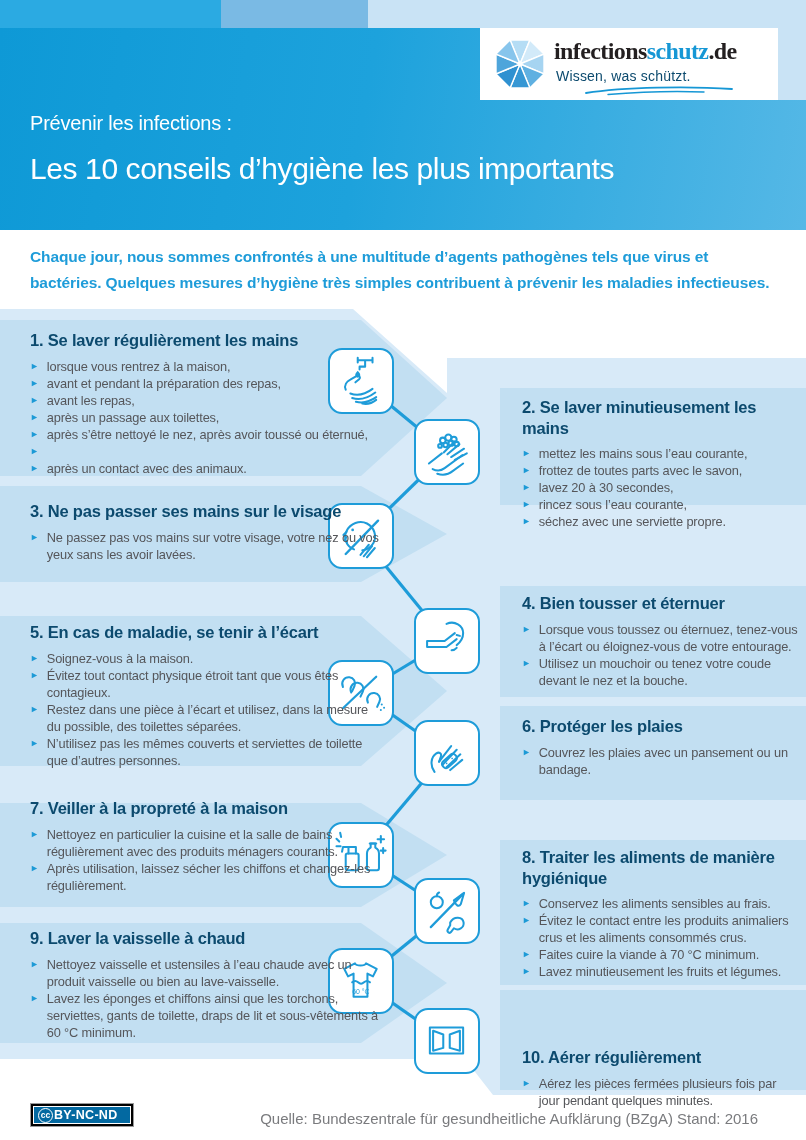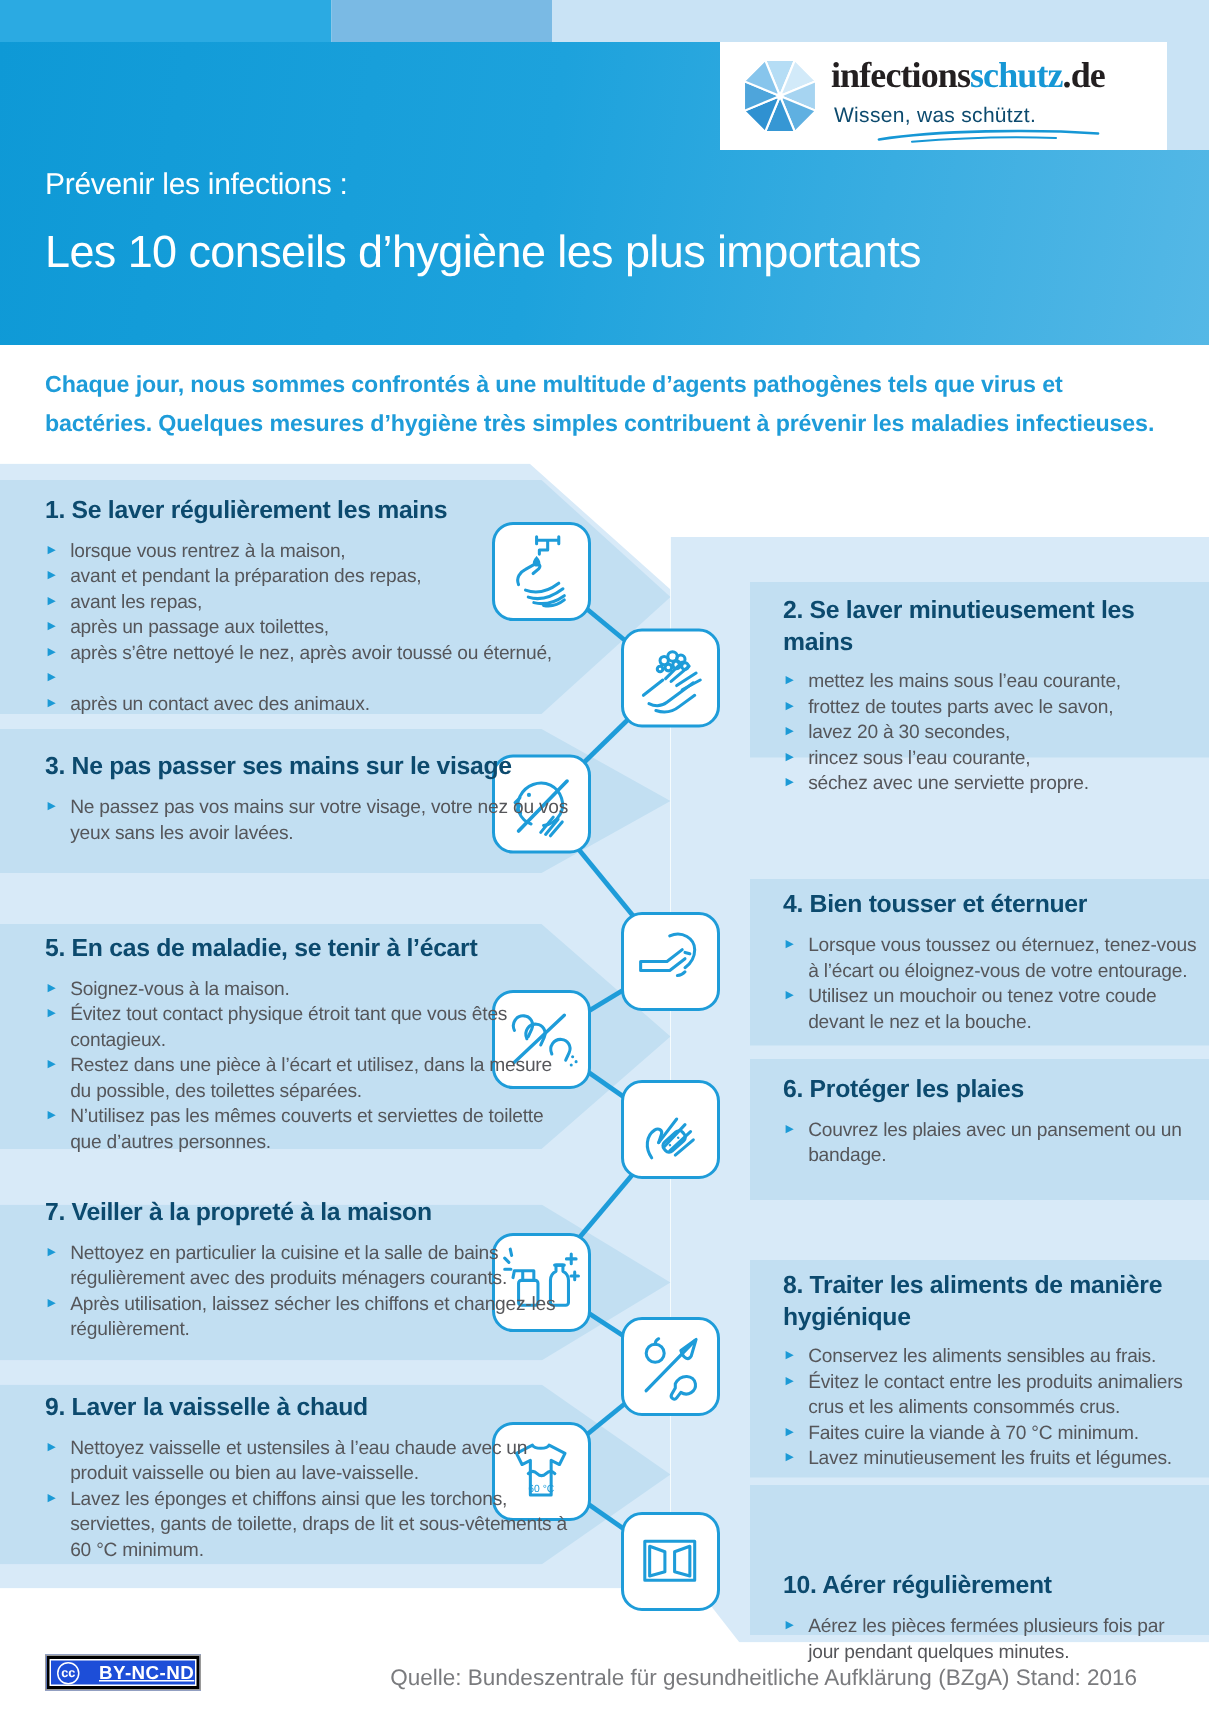--- a/index.html
+++ b/index.html
@@ -45,25 +45,25 @@
   .sec-title{color:#0c4a6e;font-size:16.5px;font-weight:bold;letter-spacing:-0.2px;line-height:1.25;margin-bottom:7px;}
   .bullet{display:flex;align-items:flex-start;color:#55565A;font-size:12.8px;line-height:17px;letter-spacing:-0.15px;}
   .bullet .arr{color:#1C9AD6;font-size:9px;line-height:17px;margin-right:8px;flex:0 0 auto;}
 
   .icon-box{position:absolute;width:66px;height:66px;background:#ffffff;border:2.6px solid #1E9CD9;border-radius:14px;z-index:4;}
   .icon-box svg{position:absolute;left:0;top:0;}
 
   #connectors{position:absolute;left:0;top:0;z-index:3;}
 
   
-  .cc-badge{position:absolute;left:30px;top:1103px;width:104px;height:24px;background:#1d4ed8;border:1px solid #9a9a9a;
+  .cc-badge{position:absolute;left:30px;top:1103px;width:104px;height:24px;background:#0369a1;border:1px solid #9a9a9a;
     box-shadow:inset 0 0 0 2px #000, inset 0 0 0 3px #fff;display:flex;align-items:center;z-index:5;}
   .cc-circle{width:15px;height:15px;border:1.6px solid #ffffff;border-radius:50%;color:#ffffff;font-size:8.5px;font-weight:bold;
     display:flex;align-items:center;justify-content:center;margin-left:7px;letter-spacing:0;}
-  .cc-label{color:#ffffff;font-weight:bold;font-size:12.5px;margin-left:13px;letter-spacing:0.3px;text-decoration:underline;}
+  .cc-label{color:#ffffff;font-weight:bold;font-size:12.5px;margin-left:1px;letter-spacing:0.3px;}
   .source{position:absolute;right:48px;top:1110px;color:#7A7B7E;font-size:15px;letter-spacing:0;z-index:5;}
 </style>
 </head>
 <body>
 
 <div id="poster">
 
   <div class="strip strip-a"></div>
   <div class="strip strip-b"></div>
   <div class="strip strip-c"></div>

